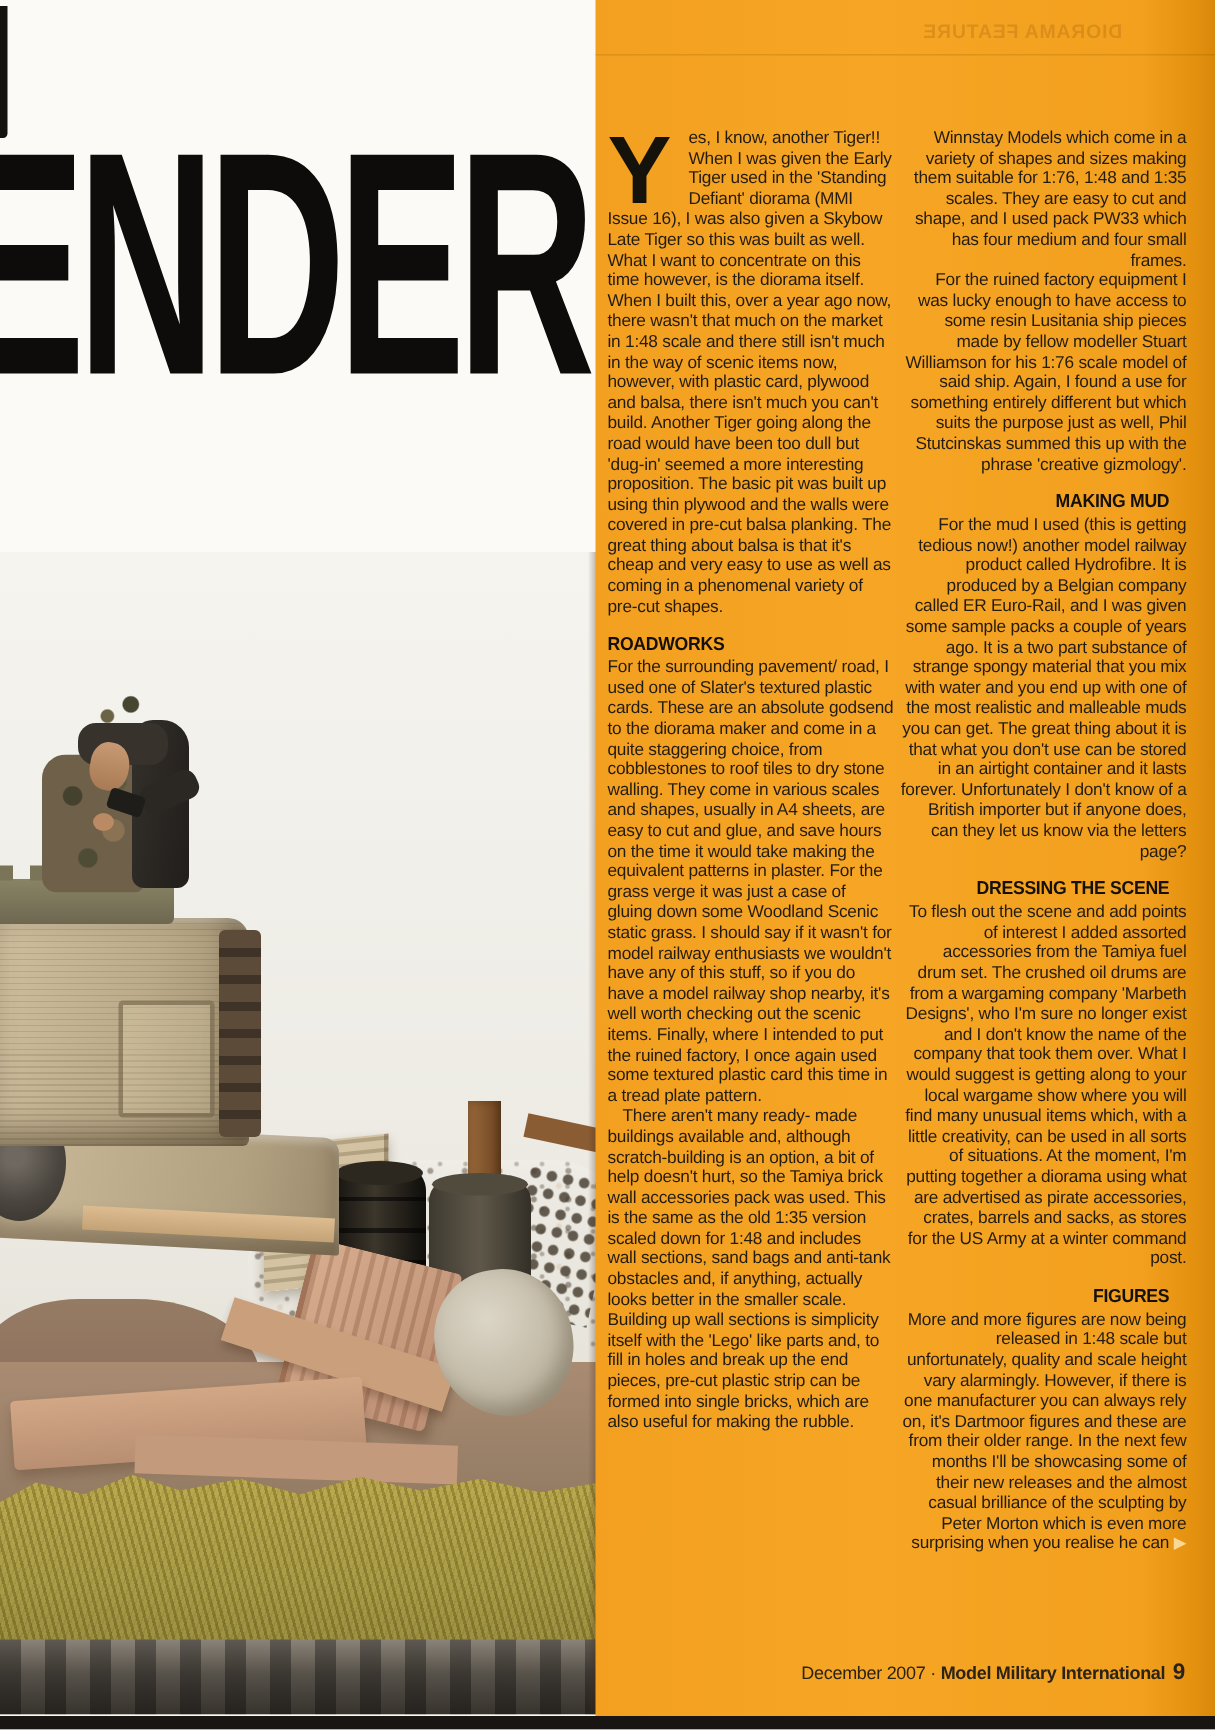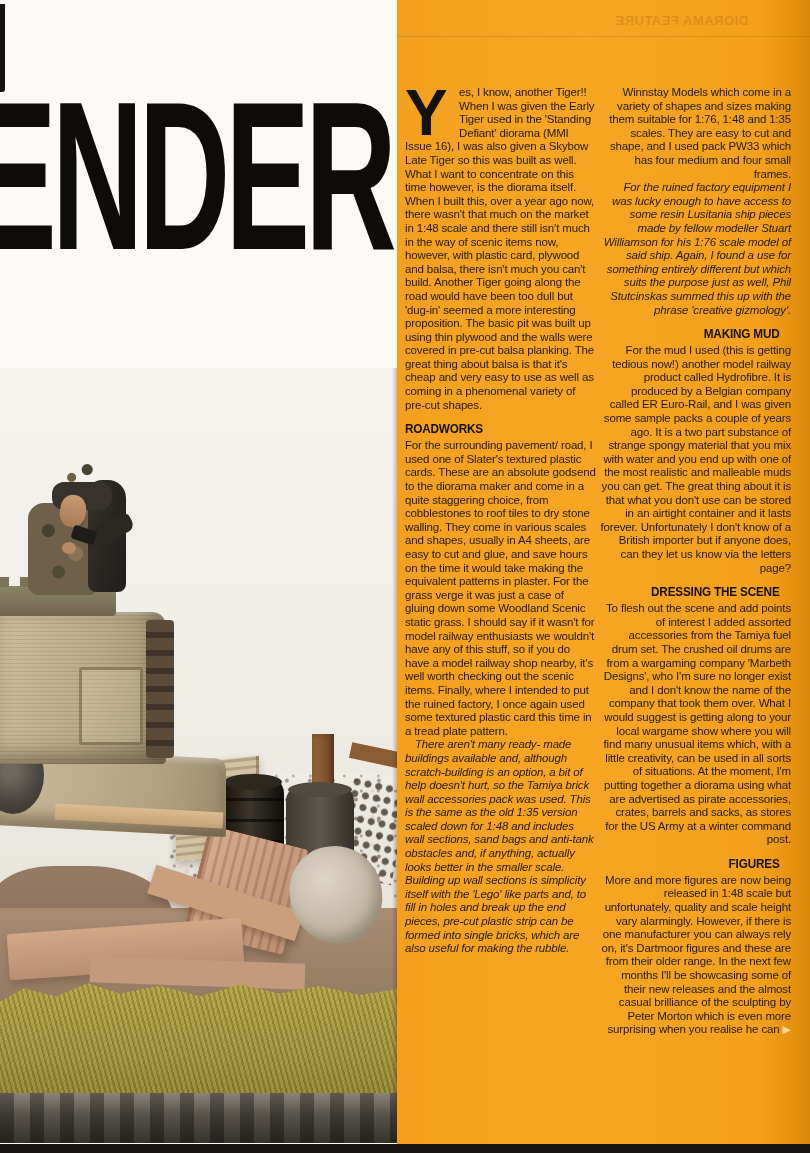--- a/index.html
+++ b/index.html
@@ -121,21 +121,21 @@
   .panel{position:absolute;left:397px;top:0;width:413px;height:1144px;
     background:linear-gradient(90deg,#f3a021 0%,#f6a524 45%,#f2a01e 88%,#e3900f 97%,#d98708 100%);}
   .fold-line{position:absolute;left:0;top:36px;width:100%;height:1px;background:rgba(120,70,0,.18);}
   .ghost{position:absolute;left:218px;top:13px;font-size:13px;font-weight:bold;letter-spacing:.5px;
     color:#7c4400;opacity:.20;transform:scaleX(-1);white-space:nowrap;}
   .col{position:absolute;top:86px;width:191px;color:#241c11;font-size:11.5px;line-height:13.6px;
     letter-spacing:-0.15px;}
   .col-1{left:8px;}
   .col-2{left:203px;text-align:right;}
   .col p{margin:0;}
-  .col p.indent{text-indent:10px;font-style:italic;}
+  .col p.indent{text-indent:10px;}
   .col h3{margin:11px 0 3px 0;font-size:12.5px;line-height:13px;color:#15100a;
     letter-spacing:-0.2px;transform:scaleX(.94);transform-origin:0 50%;font-weight:bold;}
   .dropcap{float:left;width:50px;font-size:64px;line-height:50px;font-weight:bold;color:#15120c;
     margin:2px 4px 0 0;}
   .cont-arrow{color:#f9d795;font-size:11px;letter-spacing:0;}
   .footer{position:absolute;right:20px;top:1106px;font-size:12px;color:#2a2316;
     letter-spacing:-0.2px;white-space:nowrap;}
   .footer b{font-weight:bold;}
   .footer .pagenum{font-size:15px;font-weight:bold;margin-left:5px;}
   .bottom-strip{position:absolute;left:0;top:1144px;width:810px;height:9px;background:#181512;}
@@ -201,16 +201,21 @@
       <p>Winnstay Models which come in a variety of shapes and sizes making them suitable for 1:76, 1:48 and 1:35 scales. They are easy to cut and shape, and I used pack PW33 which has four medium and four small frames.</p>
       <p class="indent">For the ruined factory equipment I was lucky enough to have access to some resin Lusitania ship pieces made by fellow modeller Stuart Williamson for his 1:76 scale model of said ship. Again, I found a use for something entirely different but which suits the purpose just as well, Phil Stutcinskas summed this up with the phrase 'creative gizmology'.</p>
       <h3>MAKING MUD</h3>
       <p>For the mud I used (this is getting tedious now!) another model railway product called Hydrofibre. It is produced by a Belgian company called ER Euro-Rail, and I was given some sample packs a couple of years ago. It is a two part substance of strange spongy material that you mix with water and you end up with one of the most realistic and malleable muds you can get. The great thing about it is that what you don't use can be stored in an airtight container and it lasts forever. Unfortunately I don't know of a British importer but if anyone does, can they let us know via the letters page?</p>
       <h3>DRESSING THE SCENE</h3>
       <p>To flesh out the scene and add points of interest I added assorted accessories from the Tamiya fuel drum set. The crushed oil drums are from a wargaming company 'Marbeth Designs', who I'm sure no longer exist and I don't know the name of the company that took them over. What I would suggest is getting along to your local wargame show where you will find many unusual items which, with a little creativity, can be used in all sorts of situations. At the moment, I'm putting together a diorama using what are advertised as pirate accessories, crates, barrels and sacks, as stores for the US Army at a winter command post.</p>
       <h3>FIGURES</h3>
       <p><span>More and more figures are now being released in 1:48 scale but unfortunately, quality and scale height vary alarmingly. However, if there is one manufacturer you can always rely on, it's Dartmoor figures and these are from their older range. In the next few months I'll be showcasing some of their new releases and the almost casual brilliance of the sculpting by Peter Morton which is even more surprising when you realise he can </span><span class="cont-arrow">▶</span></p>
     </div>
 
+    <div class="footer">
+      <span>December 2007</span>
+      <span>·</span>
+      <b>Model Military International</b><span class="pagenum">9</span>
+    </div>
   </div>
 
   <div class="bottom-strip"></div>
 </div>
 
 </body></html>

